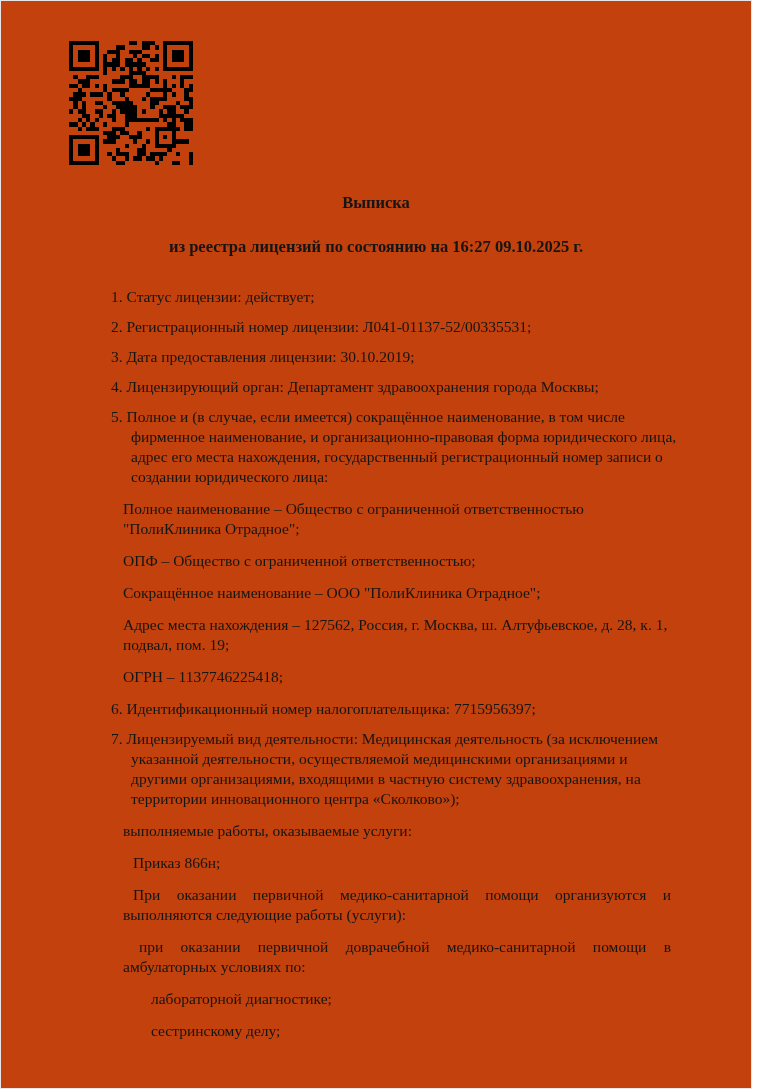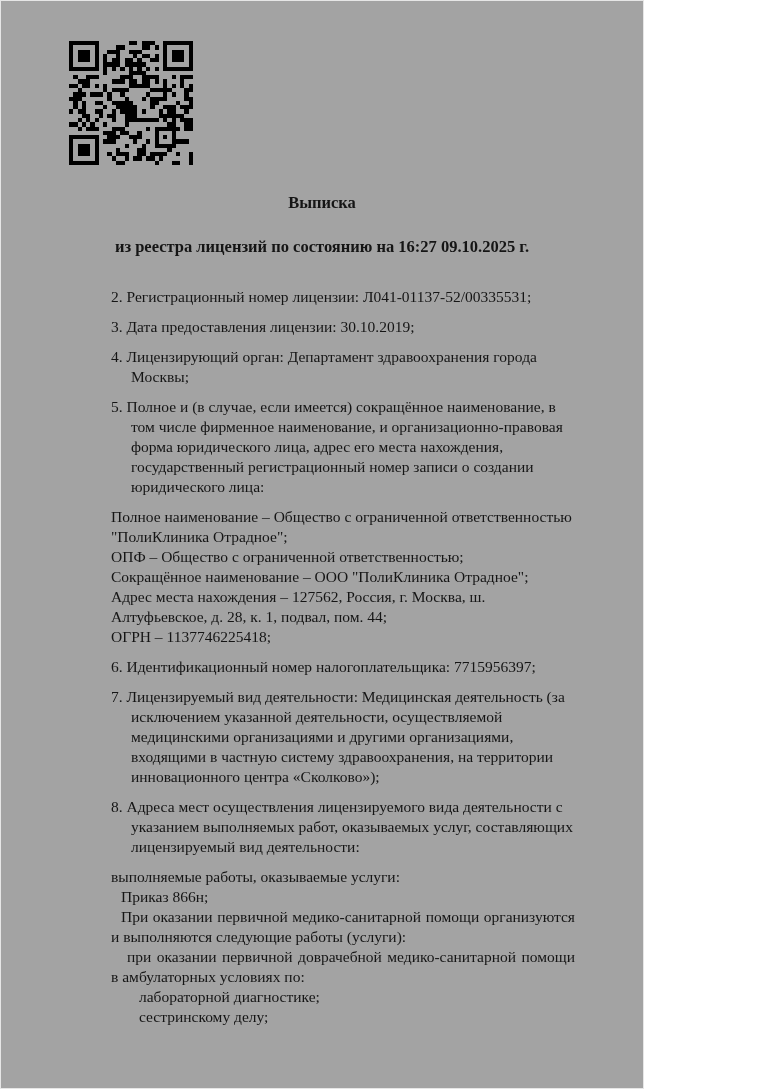--- a/index.html
+++ b/index.html
@@ -1,30 +1,30 @@
 <!DOCTYPE html>
 <html lang="ru"><head>
 <meta charset="utf-8">
 <style>
   html,body{margin:0;padding:0;background:#ffffff;}
   .page{
     position:relative;
-    width:644px;height:1089px;
+    width:752px;height:1089px;
     box-sizing:border-box;
-    background:#a3a3a3;
+    background:#c2410c;
     border:1px solid #e6e6e6;
     font-family:"Liberation Serif","DejaVu Serif",serif;
     font-size:15.5px;line-height:20px;color:#151515;
     overflow:hidden;
   }
   .qr{position:absolute;left:68px;top:40px;width:124px;height:124px;shape-rendering:crispEdges;}
   .titles{margin-top:192px;text-align:center;font-weight:bold;font-size:16.5px;line-height:20px;}
   .subtitle{margin-top:24px;}
   .content{margin:30px 68px 0 110px;}
-  p{margin:0;}
+  p{margin:12px;}
   .li{margin:0 0 10px 0;padding-left:20px;text-indent:-20px;}
   .num{letter-spacing:0;}
   .block{margin:0 0 10px 0;}
   .addr-block{margin:0;}
   .ind1{text-indent:10px;}
   .ind2{text-indent:16px;}
   .ind3{text-indent:28px;}
   .just{text-align:justify;}
 </style>
 </head>
@@ -429,42 +429,42 @@
       <rect x="28" y="28" width="1" height="1" fill="#000"></rect>
     </svg>
 
   <div class="titles">
     <div>Выписка</div>
     <div class="subtitle">из реестра лицензий по состоянию на 16:27 09.10.2025 г.</div>
   </div>
 
   <div class="content">
 
+    <p class="li"><span class="num">1.</span> <span>Статус лицензии: действует;</span></p>
 
     <p class="li"><span class="num">2.</span> <span>Регистрационный номер лицензии: Л041-01137-52/00335531;</span></p>
 
     <p class="li"><span class="num">3.</span> <span>Дата предоставления лицензии: 30.10.2019;</span></p>
 
     <p class="li"><span class="num">4.</span> <span>Лицензирующий орган: Департамент здравоохранения города Москвы;</span></p>
 
     <p class="li"><span class="num">5.</span> <span>Полное и (в случае, если имеется) сокращённое наименование, в том числе фирменное наименование, и организационно-правовая форма юридического лица, адрес его места нахождения, государственный регистрационный номер записи о создании юридического лица:</span></p>
 
     <div class="block">
       <p>Полное наименование – Общество с ограниченной ответственностью "ПолиКлиника Отрадное";</p>
       <p>ОПФ – Общество с ограниченной ответственностью;</p>
       <p>Сокращённое наименование – ООО "ПолиКлиника Отрадное";</p>
-      <p>Адрес места нахождения – 127562, Россия, г. Москва, ш. Алтуфьевское, д. 28, к. 1, подвал, пом. 44;</p>
+      <p>Адрес места нахождения – 127562, Россия, г. Москва, ш. Алтуфьевское, д. 28, к. 1, подвал, пом. 19;</p>
       <p>ОГРН – 1137746225418;</p>
     </div>
 
     <p class="li"><span class="num">6.</span> <span>Идентификационный номер налогоплательщика: 7715956397;</span></p>
 
     <p class="li"><span class="num">7.</span> <span>Лицензируемый вид деятельности: Медицинская деятельность (за исключением указанной деятельности, осуществляемой медицинскими организациями и другими организациями, входящими в частную систему здравоохранения, на территории инновационного центра «Сколково»);</span></p>
 
-    <p class="li"><span class="num">8.</span> <span>Адреса мест осуществления лицензируемого вида деятельности с указанием выполняемых работ, оказываемых услуг, составляющих лицензируемый вид деятельности:</span></p>
 
     <div class="addr-block">
       <p>выполняемые работы, оказываемые услуги:</p>
       <p class="ind1">Приказ 866н;</p>
       <p class="ind1 just">При оказании первичной медико-санитарной помощи организуются и выполняются следующие работы (услуги):</p>
       <p class="ind2 just">при оказании первичной доврачебной медико-санитарной помощи в амбулаторных условиях по:</p>
       <p class="ind3">лабораторной диагностике;</p>
       <p class="ind3">сестринскому делу;</p>
     </div>
 

